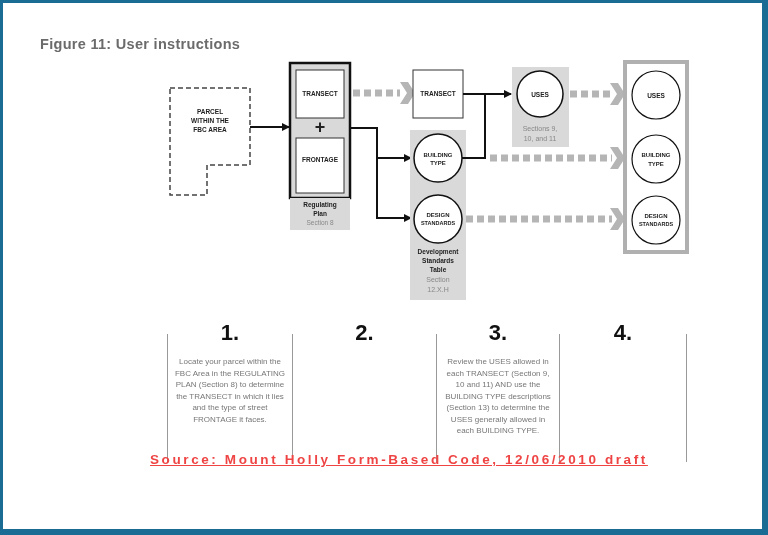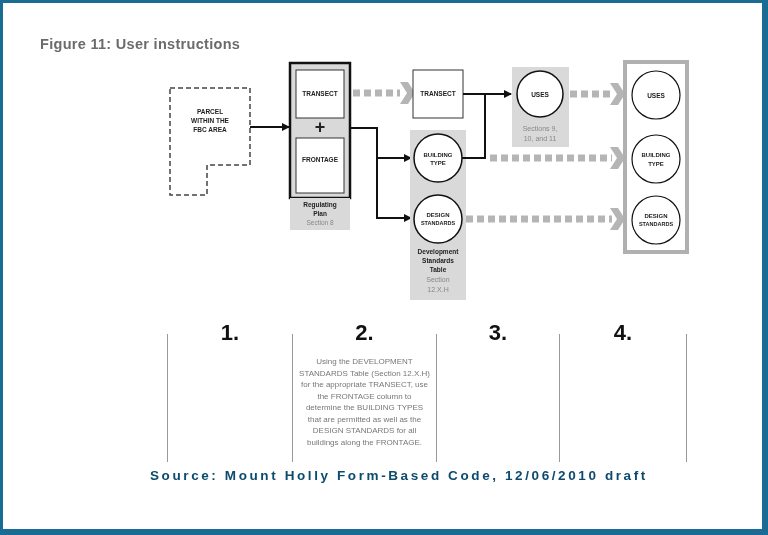--- a/index.html
+++ b/index.html
@@ -10,22 +10,22 @@
   .fig-title { position:absolute; left:40px; top:36px; font-size:14.5px; font-weight:bold; color:#6b6b6b;
                letter-spacing:0.3px; }
   svg.diagram { position:absolute; left:0; top:0; }
   .dtext { font-family:"Liberation Sans", sans-serif; font-weight:bold; fill:#222; }
   .dlabel { font-family:"Liberation Sans", sans-serif; fill:#222; font-weight:bold; }
   .dsec { font-family:"Liberation Sans", sans-serif; fill:#888; }
   .step { position:absolute; top:320px; text-align:center; }
   .step-num { font-size:22px; font-weight:bold; color:#111; margin-bottom:10px; }
   .step-text { font-size:8px; line-height:11.5px; color:#777; padding:0 6px; }
   .divider { position:absolute; top:334px; width:1px; height:128px; background:#999; }
-  .source { position:absolute; left:150px; top:468px; font-size:13.5px; font-weight:bold; color:#0c4a6e;
-            letter-spacing:2.6px; white-space:nowrap; }
+  .source { position:absolute; left:150px; top:452px; font-size:13.5px; font-weight:bold; color:#ef4444;
+            letter-spacing:2.6px; white-space:nowrap;text-decoration:underline; }
 </style>
 </head>
 <body>
 
 <div class="frame"></div>
 <div class="fig-title">Figure 11:  User instructions</div>
 
 <svg class="diagram" width="768" height="320" viewBox="0 0 768 320">
   <defs>
     <marker id="arr" markerWidth="8" markerHeight="8" refX="7" refY="4" orient="auto" markerUnits="userSpaceOnUse">
@@ -109,25 +109,26 @@
 </svg>
 
 <div class="divider" style="left:167px"></div>
 <div class="divider" style="left:292px"></div>
 <div class="divider" style="left:436px"></div>
 <div class="divider" style="left:559px"></div>
 <div class="divider" style="left:686px"></div>
 
 <div class="step" style="left:168px; width:124px;">
   <div class="step-num">1.</div>
+  <div class="step-text">Locate your parcel within the FBC Area in the REGULATING PLAN (Section 8) to determine the TRANSECT in which it lies and the type of street FRONTAGE it faces.</div>
 </div>
 <div class="step" style="left:293px; width:143px;">
   <div class="step-num">2.</div>
-  <div class="step-text">Using the DEVELOPMENT STANDARDS Table (Section 12.X.H) for the appropriate TRANSECT, use the FRONTAGE column to determine the BUILDING TYPES that are permitted as well as the DESIGN STANDARDS for all buildings along the FRONTAGE.</div>
 </div>
 <div class="step" style="left:437px; width:122px;">
   <div class="step-num">3.</div>
+  <div class="step-text">Review the USES allowed in each TRANSECT (Section 9, 10 and 11) AND use the BUILDING TYPE descriptions (Section 13) to determine the USES generally allowed in each BUILDING TYPE.</div>
 </div>
 <div class="step" style="left:560px; width:126px;">
   <div class="step-num">4.</div>
 </div>
 
 <div class="source">Source: Mount Holly Form-Based Code, 12/06/2010 draft</div>
 
 </body></html>

